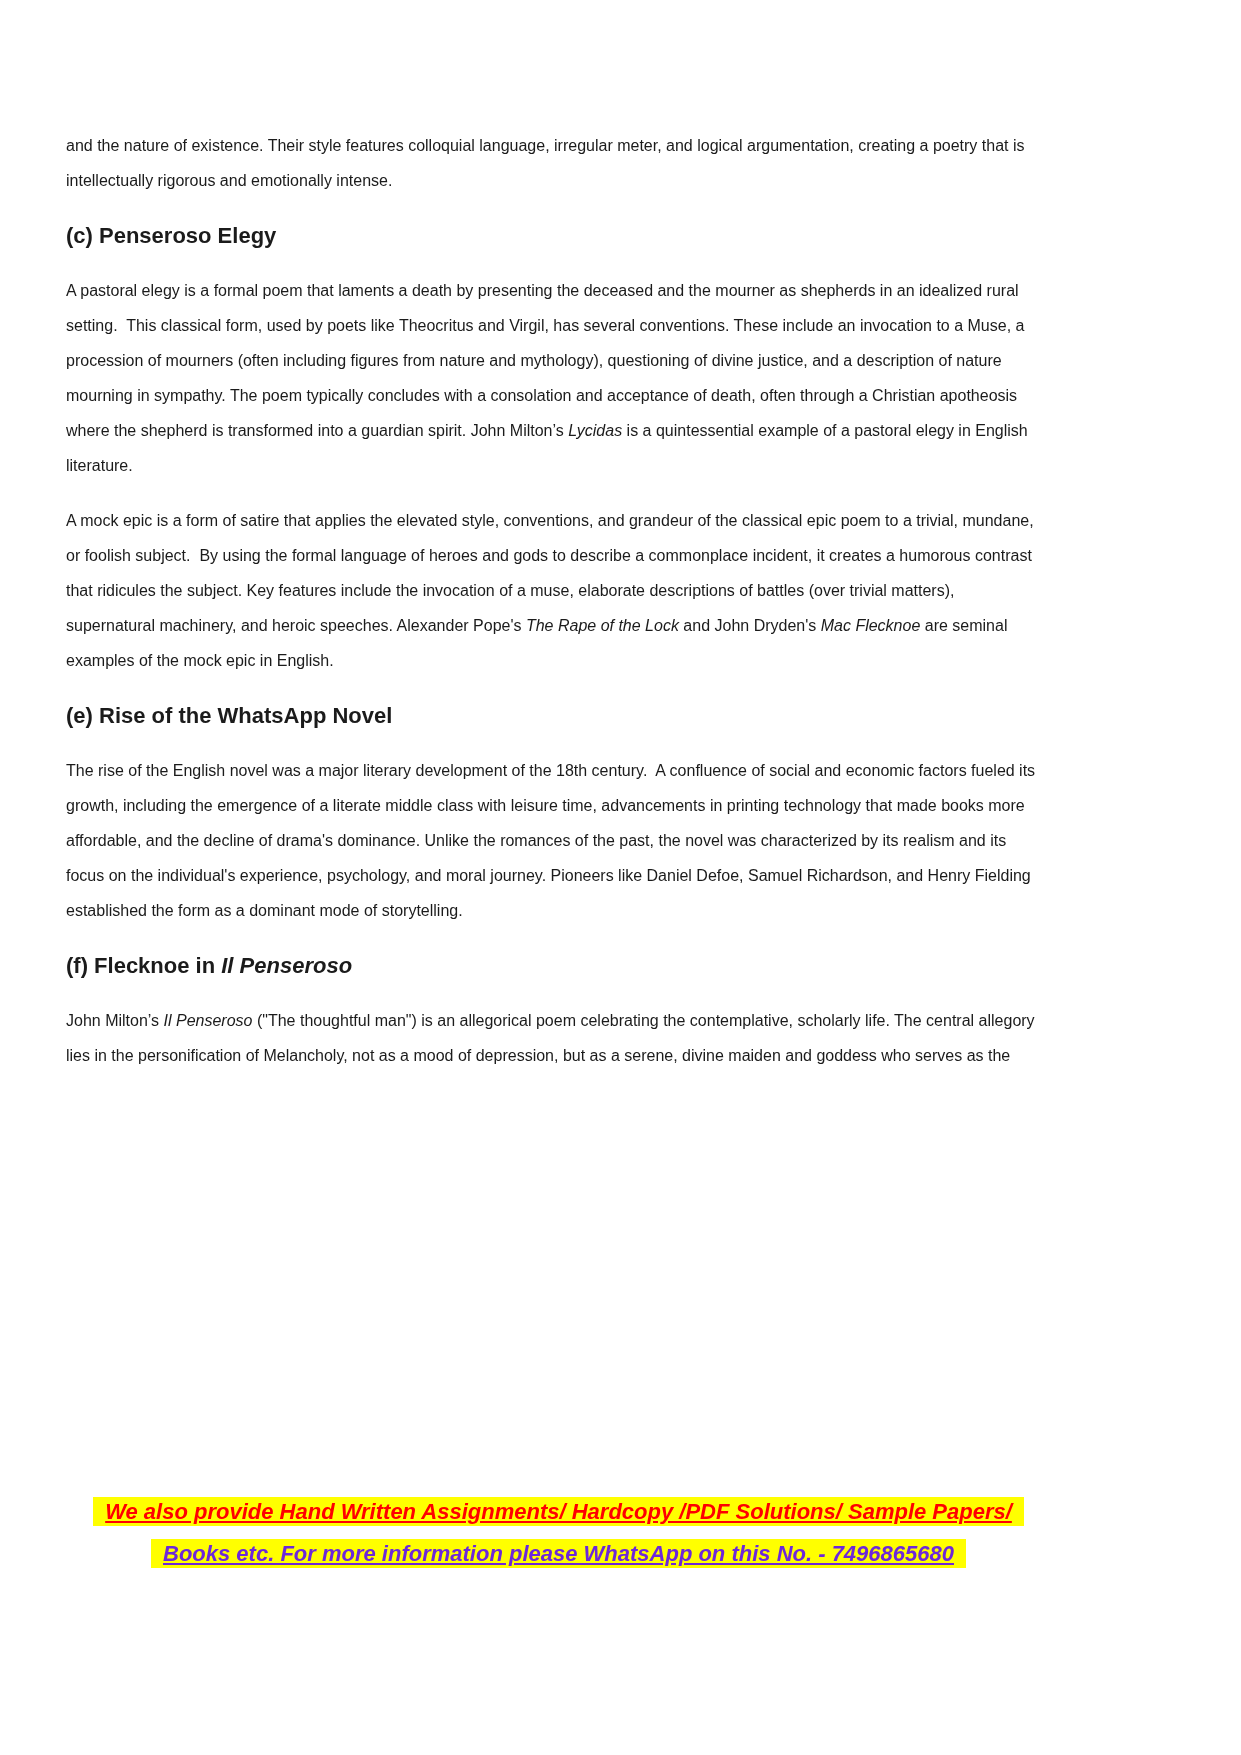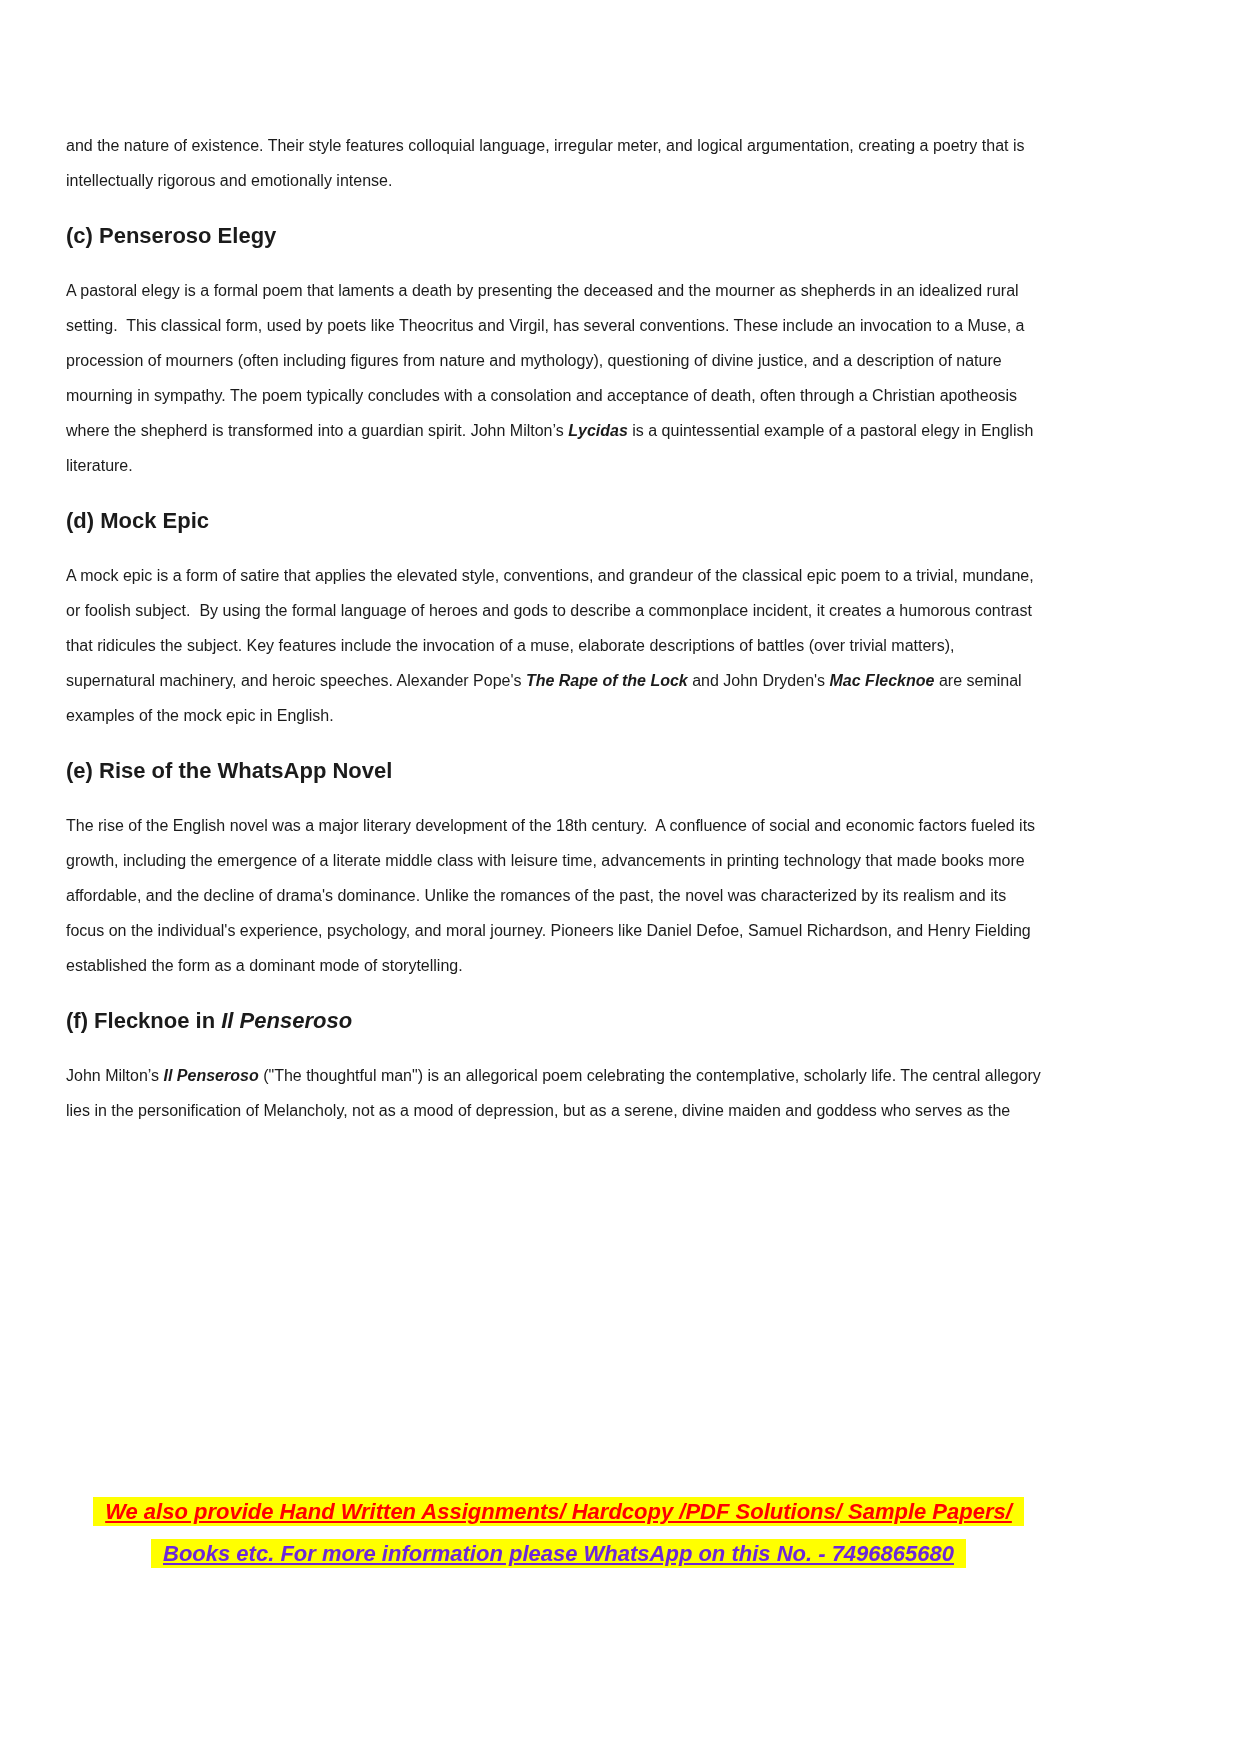--- a/index.html
+++ b/index.html
@@ -35,21 +35,20 @@
   }
   .content h2.heading {
     font-size: 22px;
     line-height: 35px;
     margin: 0 0 20px 0;
     font-weight: 700;
     white-space: pre-wrap;
   }
   .content em {
     font-style: italic;
-    font-weight: bold;
   }
   .footer {
     position: absolute;
     left: 66px;
     width: 985px;
     top: 1492px;
     text-align: center;
   }
   .footer-line {
     line-height: 40px;
@@ -64,21 +63,20 @@
 </style>
 </head>
 <body>
 
 <div class="page">
 
   <div class="content">
       <p class="paragraph"><span>and the nature of existence. Their style features colloquial language, irregular meter, and logical argumentation, creating a poetry that is intellectually rigorous and emotionally intense.</span></p>
       <h2 class="heading"><span>(c) Penseroso Elegy</span></h2>
       <p class="paragraph"><span>A pastoral elegy is a formal poem that laments a death by presenting the deceased and the mourner as shepherds in an idealized rural setting.  This classical form, used by poets like Theocritus and Virgil, has several conventions. These include an invocation to a Muse, a procession of mourners (often including figures from nature and mythology), questioning of divine justice, and a description of nature mourning in sympathy. The poem typically concludes with a consolation and acceptance of death, often through a Christian apotheosis where the shepherd is transformed into a guardian spirit. John Milton’s </span><em>Lycidas</em><span> is a quintessential example of a pastoral elegy in English literature.</span></p>
-      <h2 class="heading"><span>(d) Mock Epic</span></h2>
       <p class="paragraph"><span>A mock epic is a form of satire that applies the elevated style, conventions, and grandeur of the classical epic poem to a trivial, mundane, or foolish subject.  By using the formal language of heroes and gods to describe a commonplace incident, it creates a humorous contrast that ridicules the subject. Key features include the invocation of a muse, elaborate descriptions of battles (over trivial matters), supernatural machinery, and heroic speeches. Alexander Pope's </span><em>The Rape of the Lock</em><span> and John Dryden's </span><em>Mac Flecknoe</em><span> are seminal examples of the mock epic in English.</span></p>
       <h2 class="heading"><span>(e) Rise of the WhatsApp Novel</span></h2>
       <p class="paragraph"><span>The rise of the English novel was a major literary development of the 18th century.  A confluence of social and economic factors fueled its growth, including the emergence of a literate middle class with leisure time, advancements in printing technology that made books more affordable, and the decline of drama's dominance. Unlike the romances of the past, the novel was characterized by its realism and its focus on the individual's experience, psychology, and moral journey. Pioneers like Daniel Defoe, Samuel Richardson, and Henry Fielding established the form as a dominant mode of storytelling.</span></p>
       <h2 class="heading"><span>(f) Flecknoe in </span><em>Il Penseroso</em></h2>
       <p class="paragraph"><span>John Milton’s </span><em>Il Penseroso</em><span> ("The thoughtful man") is an allegorical poem celebrating the contemplative, scholarly life. The central allegory lies in the personification of Melancholy, not as a mood of depression, but as a serene, divine maiden and goddess who serves as the</span></p>
     </div>
 
   <div class="footer">
       <div class="footer-line"><span class="footer-text" style="background-color: rgb(255, 255, 0); color: rgb(255, 0, 0);">We also provide Hand Written Assignments/ Hardcopy /PDF Solutions/ Sample Papers/</span></div>
       <div class="footer-line"><span class="footer-text" style="background-color: rgb(255, 255, 0); color: #6d28d9;">Books etc. For more information please WhatsApp on this No. - 7496865680</span></div>

